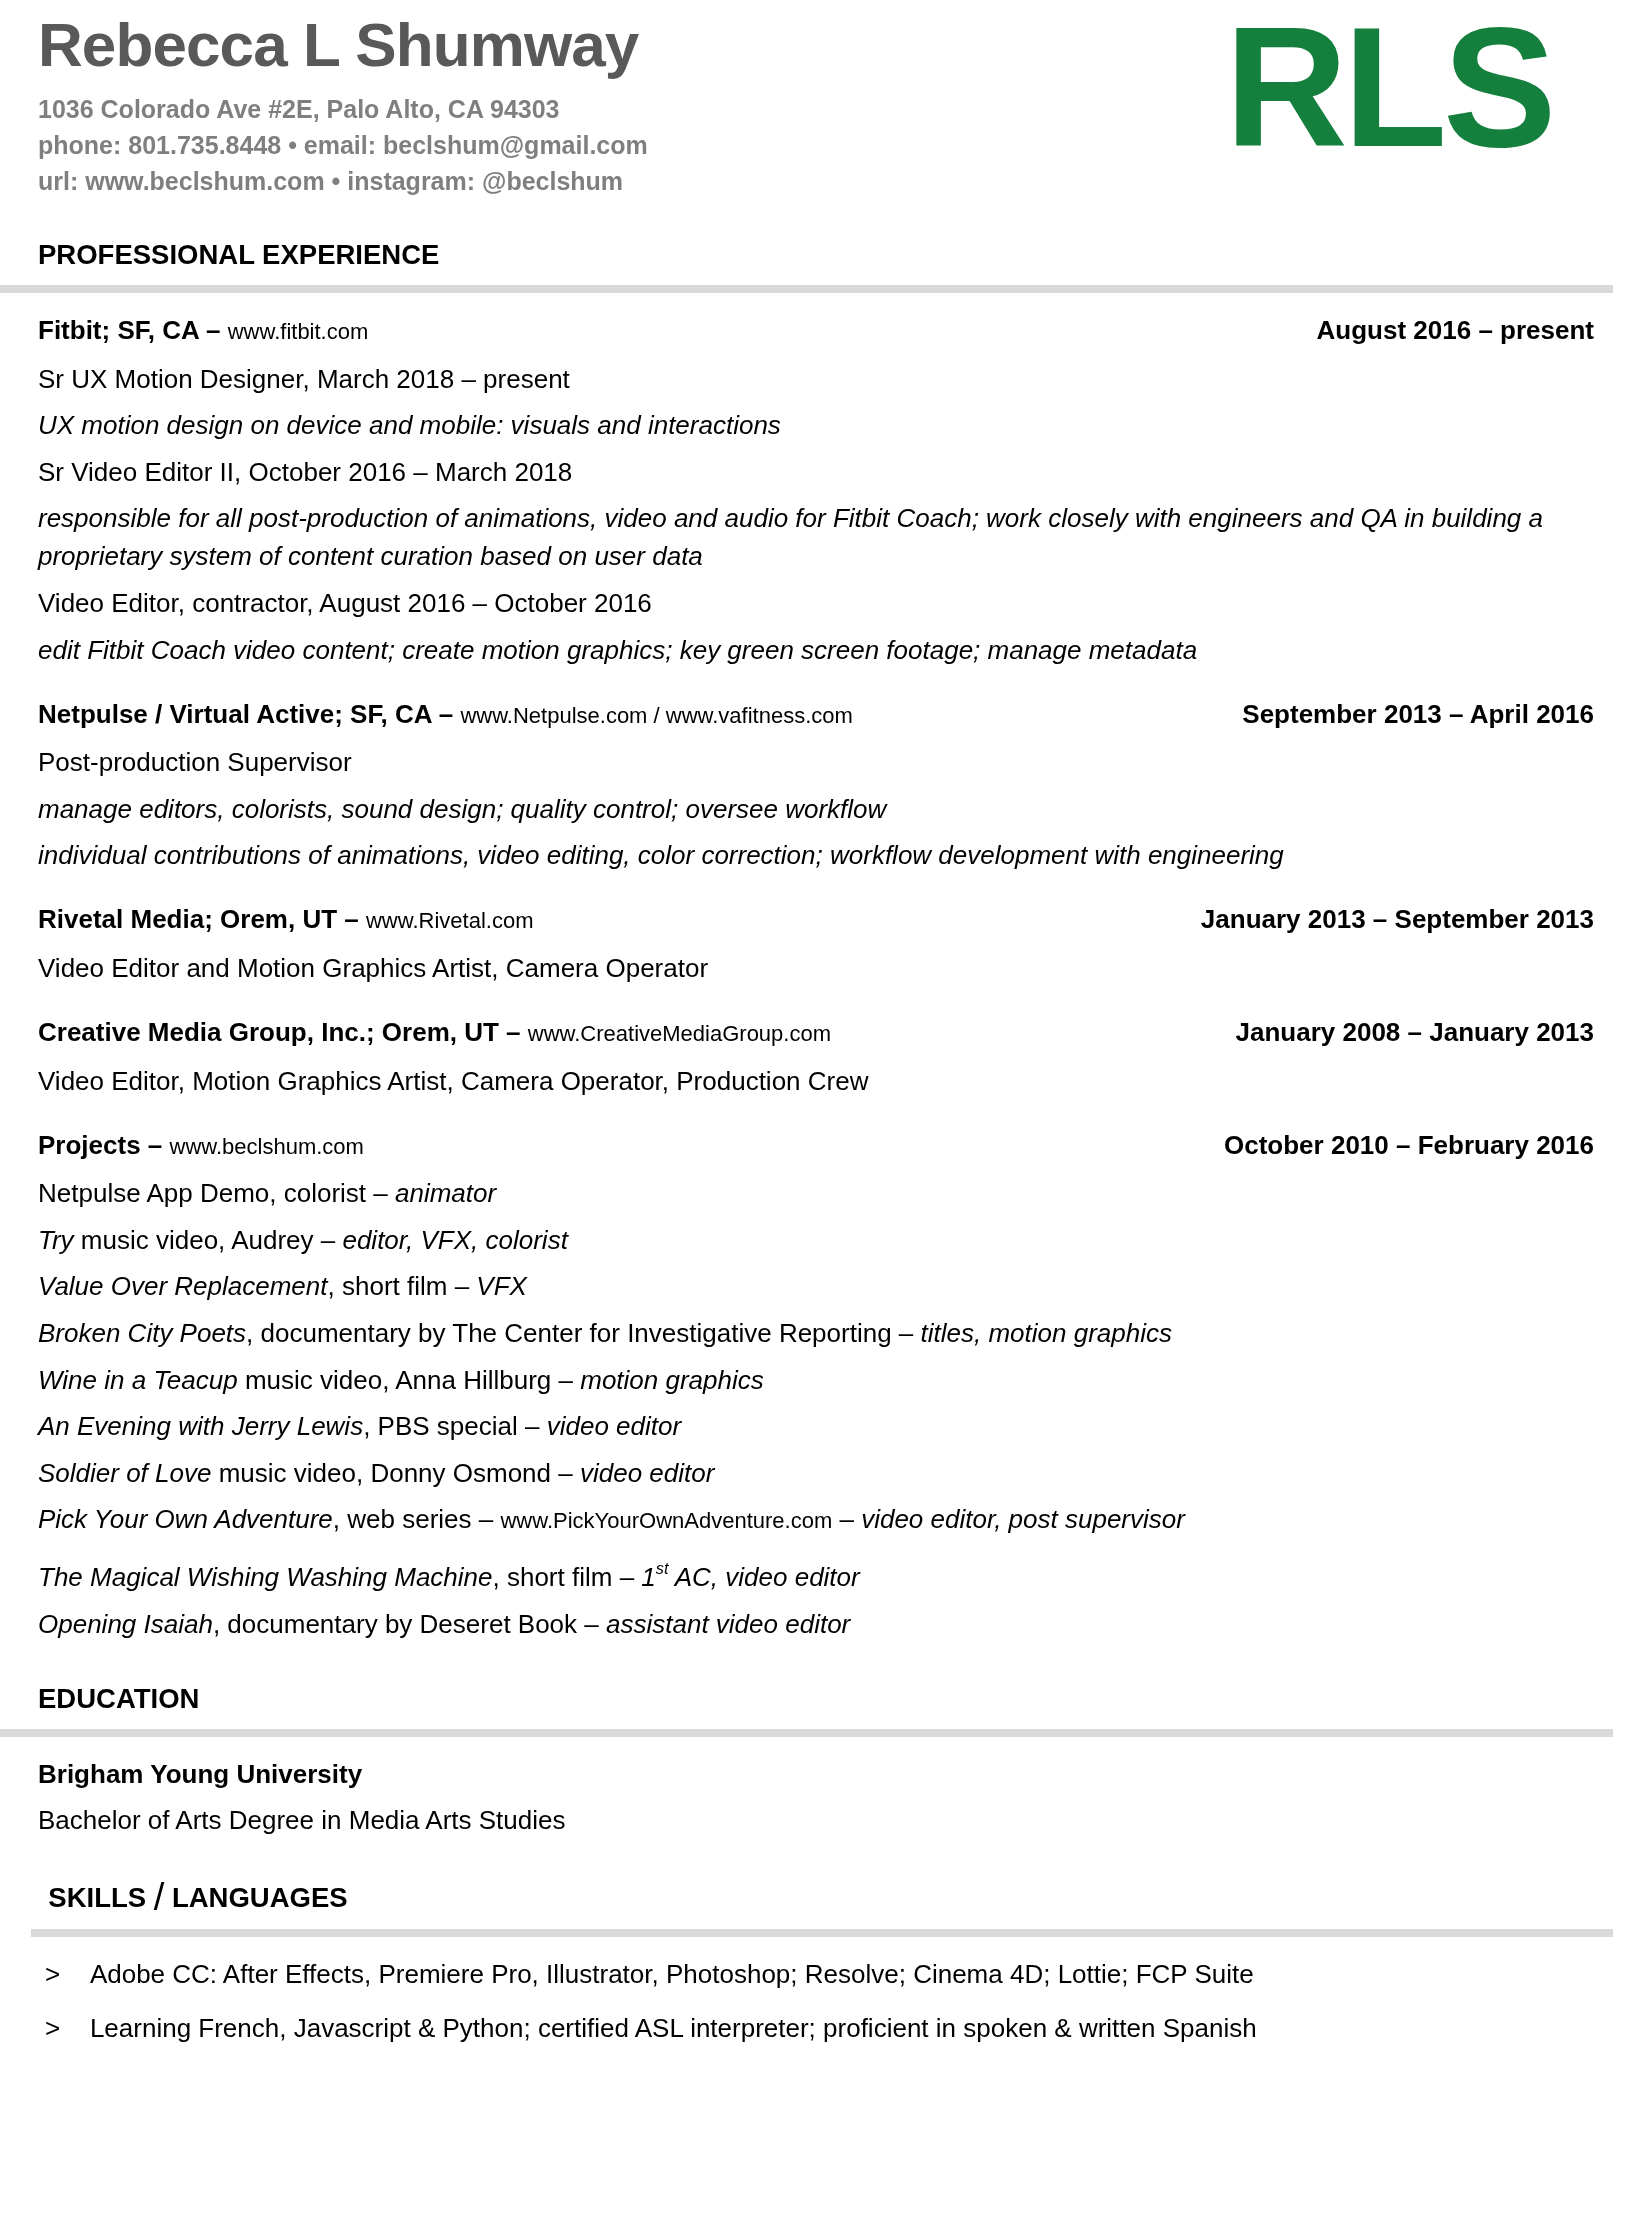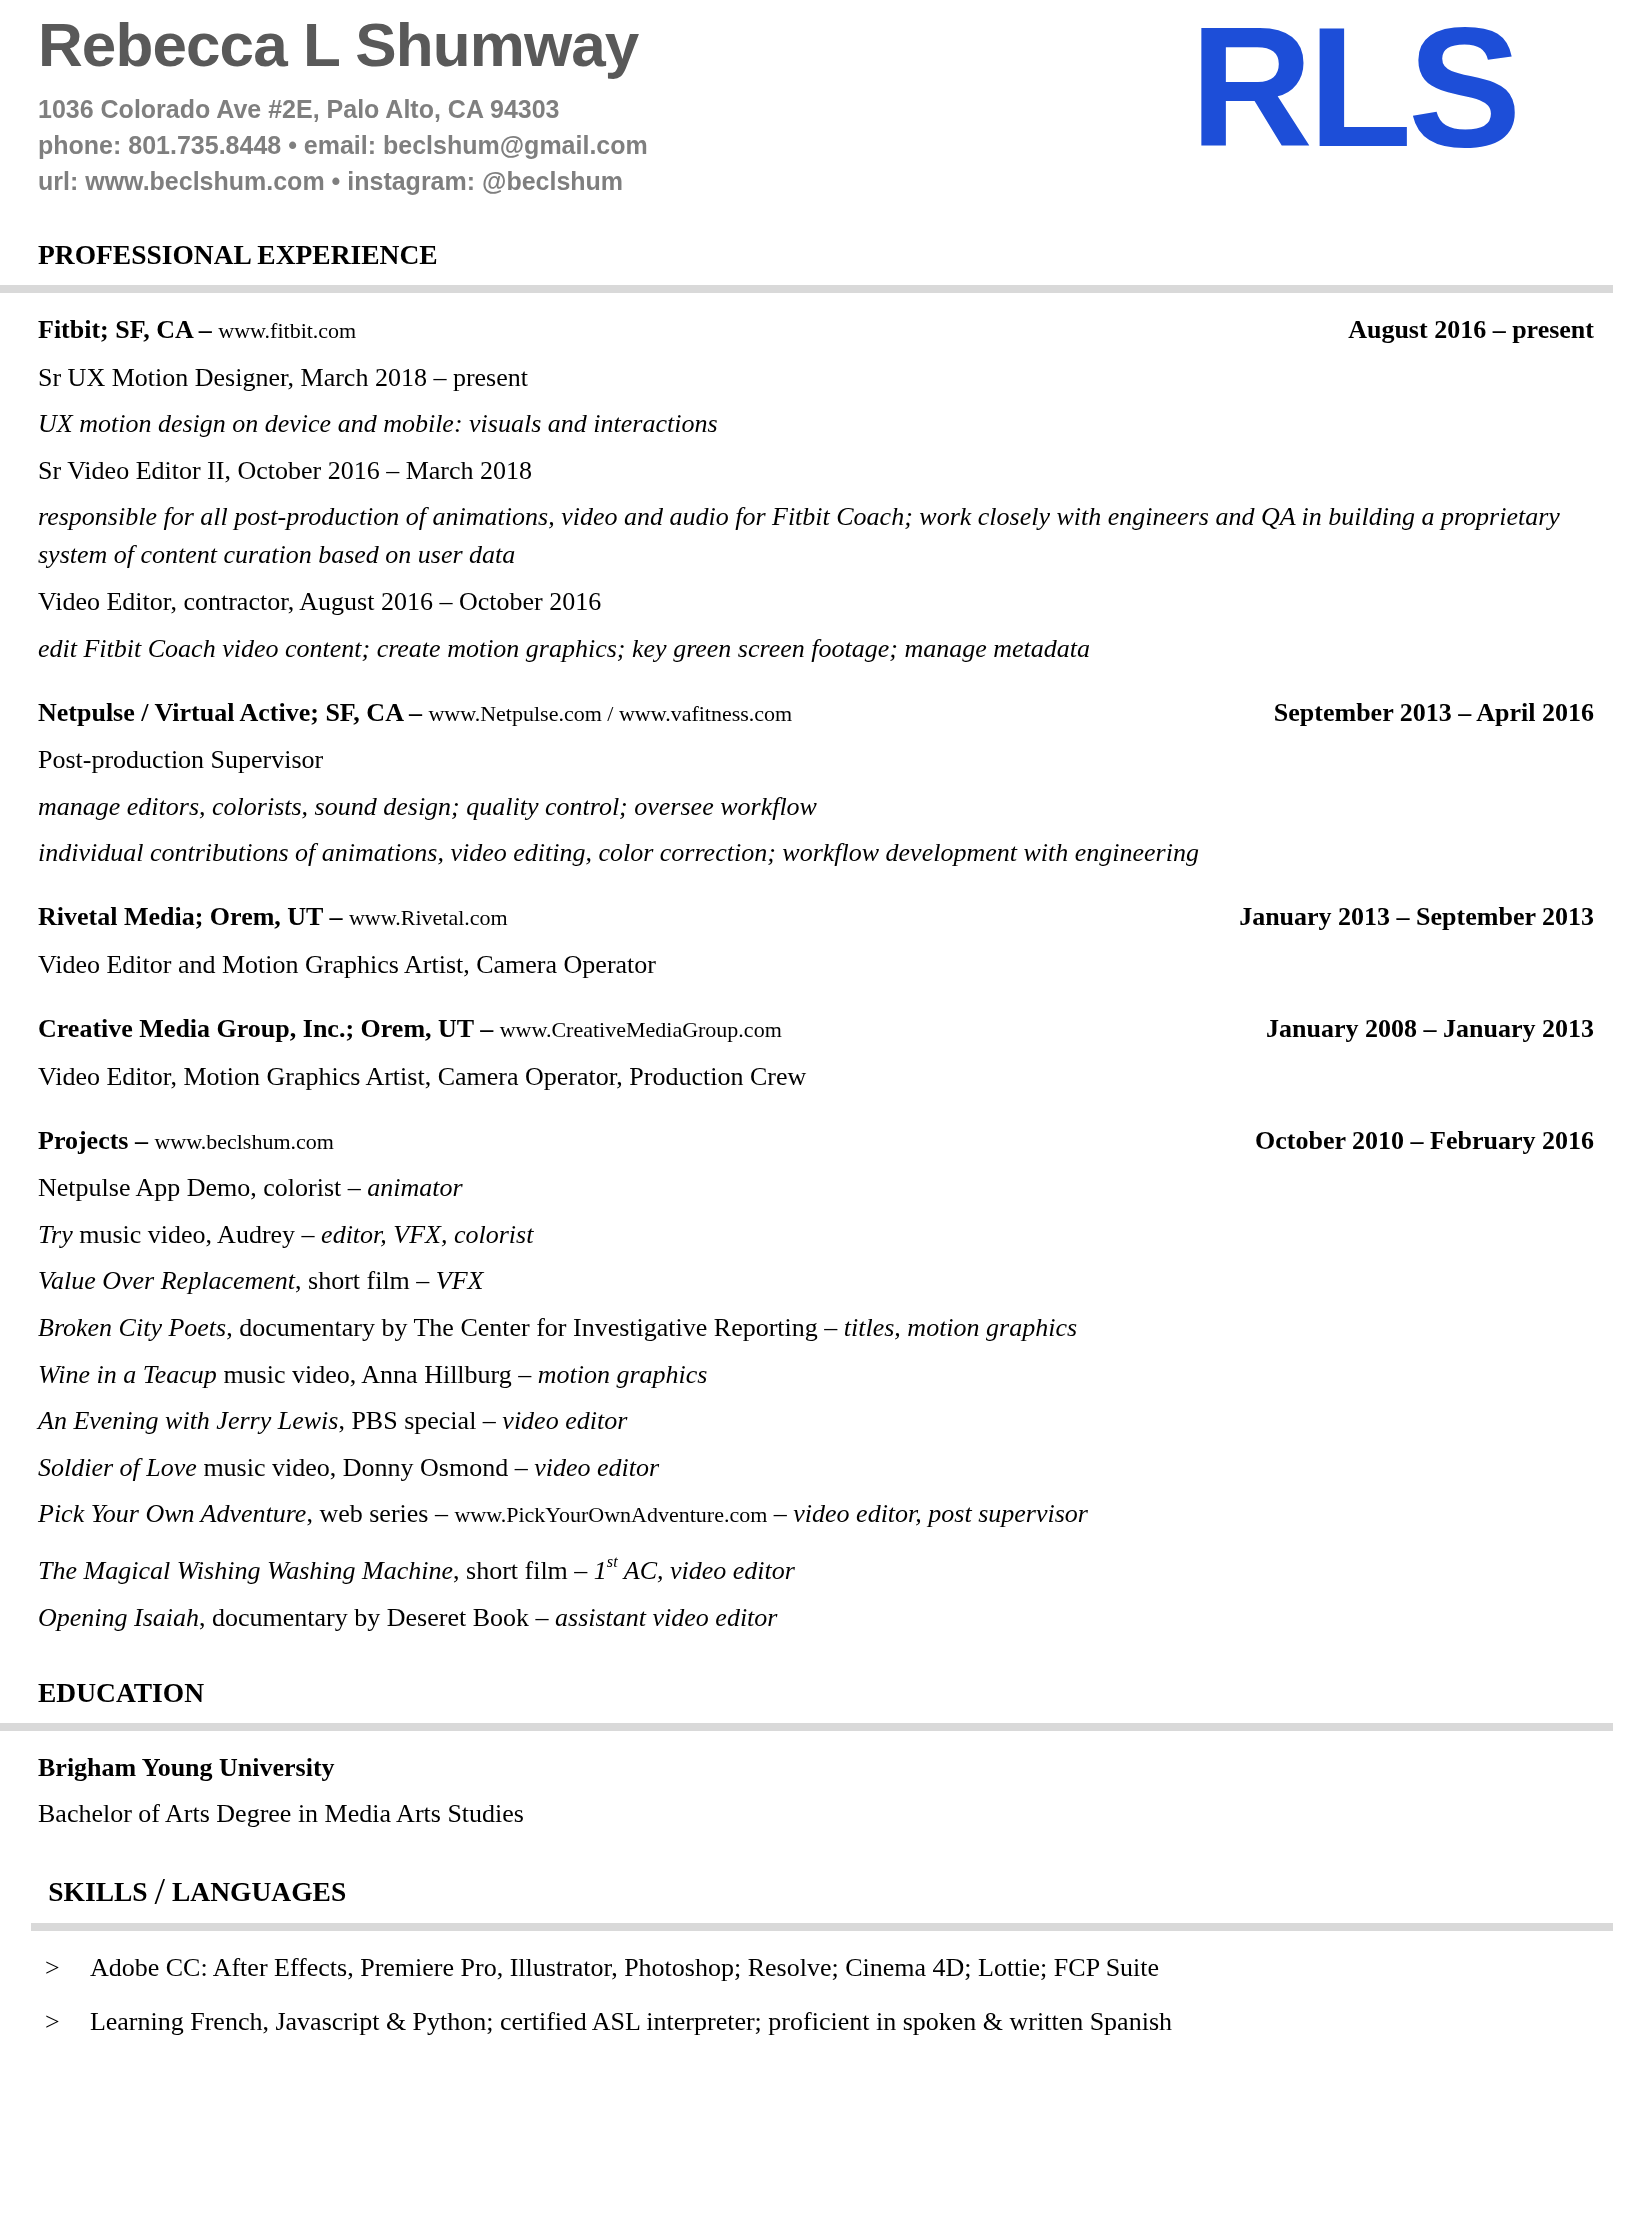--- a/index.html
+++ b/index.html
@@ -2,32 +2,32 @@
 <html style="font-size:13.7px"><head>
 <meta charset="utf-8">
 <style>
   html,body{margin:0;padding:0;}
   body{
     width:1647px;height:2216px;background:#ffffff;color:#000;
     font-family:"Liberation Sans",sans-serif;overflow:hidden;position:relative;
   }
   .page{position:relative;padding:12px 34px 0 38px;}
   .monogram{
-    position:absolute;top:1.7px;right:130px;
+    position:absolute;top:1.7px;right:95px;
     font-size:170px;font-weight:700;line-height:1;letter-spacing:-4.3px;
-    color:#1d4ed8;user-select:none;
+    color:#15803d;user-select:none;
   }
   h1.name{
     margin:0;font-size:62px;font-weight:700;line-height:1.05;
     color:#595959;letter-spacing:-0.9px;
   }
   .contact{margin-top:13.7px;font-size:25px;line-height:36px;font-weight:700;color:#7f7f7f;}
   .contact p{margin:0;}
 
-  .section{margin-top:39px;font-family:Liberation Serif, serif;}
+  .section{margin-top:39px;}
   .section h2{margin:0;font-size:27.5px;font-weight:700;line-height:33px;color:#000;}
   .rule{height:7.7px;background:#d9d9d9;margin-top:14.6px;}
   .section-professional-experience .rule,
   .section-education .rule{margin-left:-38px;}
   .section-skills-languages h2{padding-left:10.3px;}
   .section-skills-languages .rule{margin-left:-6.9px;}
 
   .entries{margin-top:18px;}
   .entry + .entry{margin-top:26px;}
   .entry-header{

